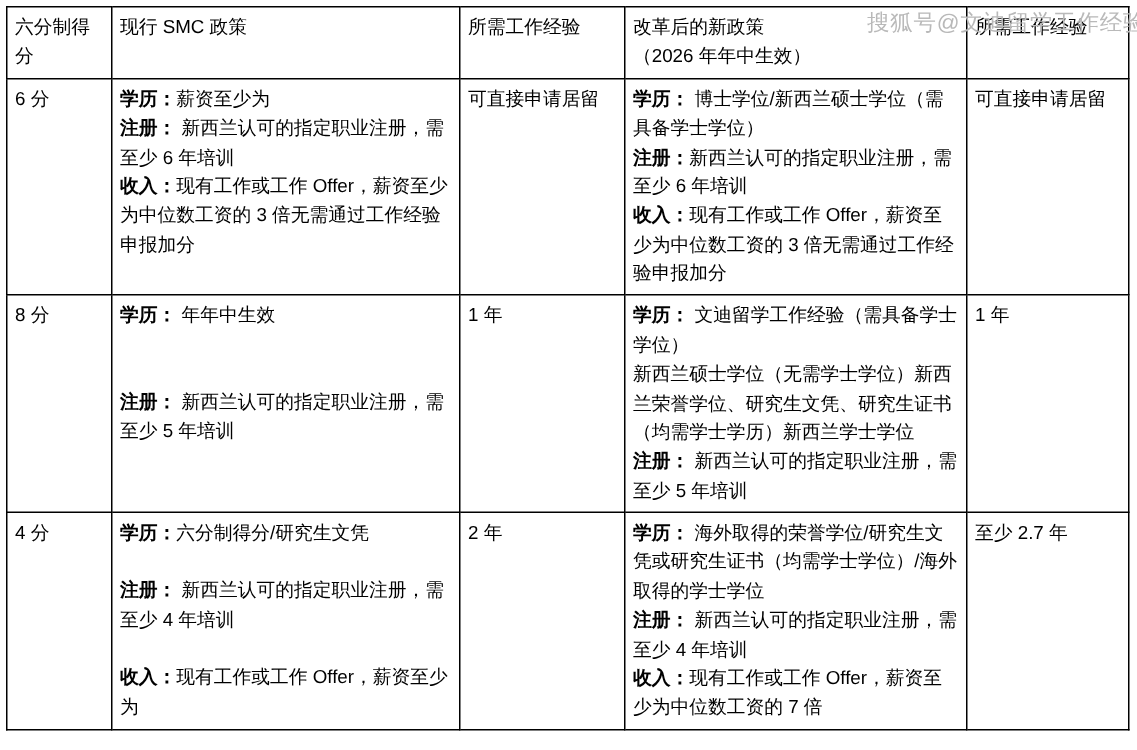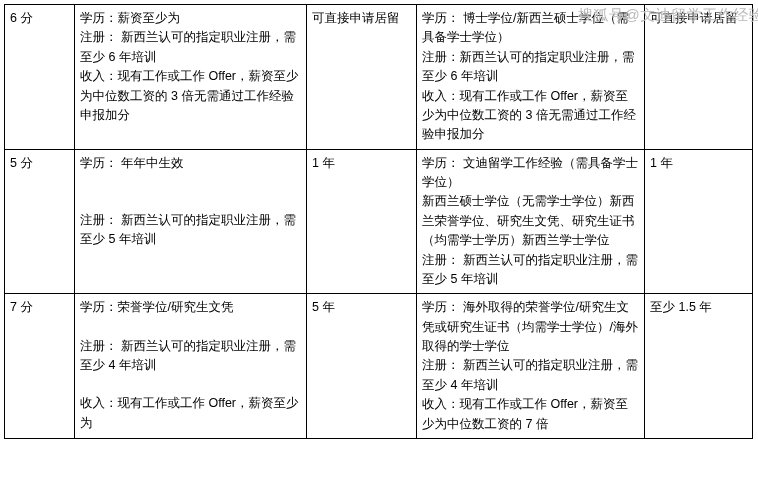--- a/index.html
+++ b/index.html
@@ -48,21 +48,21 @@
     padding-bottom: 5px;
   }
   .score {
     font-size: 12.5px;
   }
   .blank {
     display: block;
     height: 19px;
   }
   .lbl {
-    font-weight: normal;
+    font-weight: bold;
   }
   .watermark {
     position: absolute;
     top: 6px;
     left: 578px;
     font-size: 15px;
     color: #b9b9b9;
     white-space: nowrap;
     letter-spacing: 0.5px;
     pointer-events: none;
@@ -79,67 +79,74 @@
 
   <table class="smc">
     <colgroup>
       <col class="c0">
         <col class="c1">
         <col class="c2">
         <col class="c3">
         <col class="c4">
     </colgroup>
     <tbody>
+      <tr class="hdr">
+        <td>六分制得分</td>
+        <td>现行 SMC 政策</td>
+        <td>所需工作经验</td>
+        <td>改革后的新政策<br>（2026 年年中生效）</td>
+        <td>所需工作经验</td>
+      </tr>
 
       <tr>
         <td class="score">6 分</td>
         <td class="cellflow">
           <p><span class="lbl">学历：</span><span>薪资至少为</span></p>
           <p><span class="lbl">注册：</span><span> 新西兰认可的指定职业注册，需至少 6 年培训</span></p>
           <p><span class="lbl">收入：</span><span>现有工作或工作 Offer，薪资至少为中位数工资的 3 倍无需通过工作经验申报加分</span></p>
         </td>
         <td>可直接申请居留</td>
         <td class="cellflow">
           <p><span class="lbl">学历：</span><span> 博士学位/新西兰硕士学位（需具备学士学位）</span></p>
           <p><span class="lbl">注册：</span><span>新西兰认可的指定职业注册，需至少 6 年培训</span></p>
           <p><span class="lbl">收入：</span><span>现有工作或工作 Offer，薪资至少为中位数工资的 3 倍无需通过工作经验申报加分</span></p>
         </td>
         <td>可直接申请居留</td>
       </tr>
 
       <tr>
-        <td class="score">5 分</td>
+        <td class="score">8 分</td>
         <td class="cellflow">
           <p><span class="lbl">学历：</span><span> 年年中生效</span></p>
           <span class="blank"></span>
           <span class="blank"></span>
           <p><span class="lbl">注册：</span><span> 新西兰认可的指定职业注册，需至少 5 年培训</span></p>
         </td>
         <td>1 年</td>
         <td class="cellflow">
           <p><span class="lbl">学历：</span><span> 文迪留学工作经验（需具备学士学位）</span></p>
           <p><span>新西兰硕士学位（无需学士学位）新西兰荣誉学位、研究生文凭、研究生证书（均需学士学历）新西兰学士学位</span></p>
           <p><span class="lbl">注册：</span><span> 新西兰认可的指定职业注册，需至少 5 年培训</span></p>
         </td>
         <td>1 年</td>
       </tr>
 
       <tr>
-        <td class="score">7 分</td>
+        <td class="score">4 分</td>
         <td class="cellflow">
-          <p><span class="lbl">学历：</span><span>荣誉学位/研究生文凭</span></p>
+          <p><span class="lbl">学历：</span><span>六分制得分/研究生文凭</span></p>
           <span class="blank"></span>
           <p><span class="lbl">注册：</span><span> 新西兰认可的指定职业注册，需至少 4 年培训</span></p>
           <span class="blank"></span>
           <p><span class="lbl">收入：</span><span>现有工作或工作 Offer，薪资至少为</span></p>
         </td>
-        <td>5 年</td>
+        <td>2 年</td>
         <td class="cellflow">
           <p><span class="lbl">学历：</span><span> 海外取得的荣誉学位/研究生文凭或研究生证书（均需学士学位）/海外取得的学士学位</span></p>
           <p><span class="lbl">注册：</span><span> 新西兰认可的指定职业注册，需至少 4 年培训</span></p>
           <p><span class="lbl">收入：</span><span>现有工作或工作 Offer，薪资至少为中位数工资的 7 倍</span></p>
         </td>
-        <td>至少 1.5 年</td>
+        <td>至少 2.7 年</td>
       </tr>
     </tbody>
   </table>
 
 </div>
 
 </body></html>

